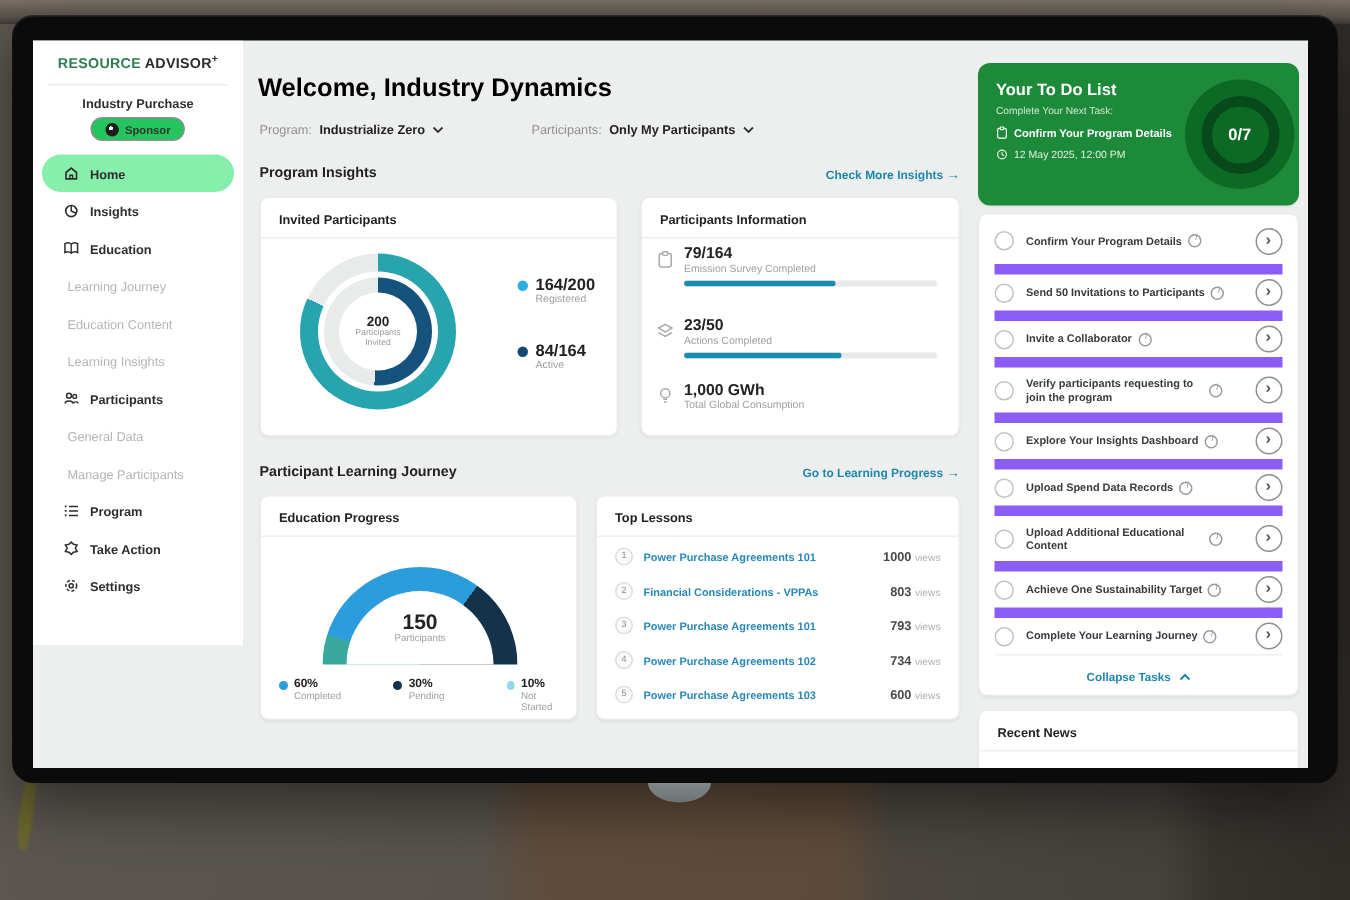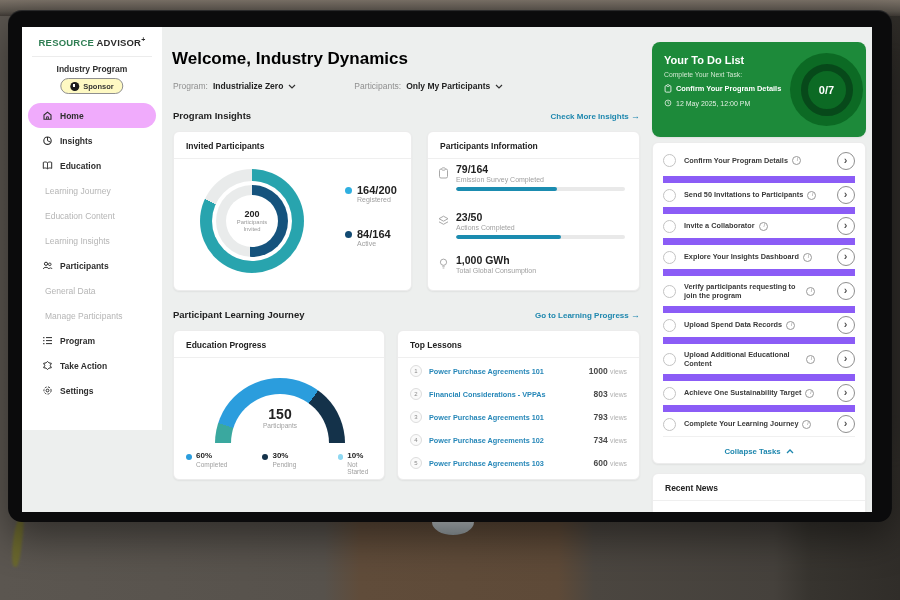--- a/index.html
+++ b/index.html
@@ -31,28 +31,28 @@
   .sidebar { position:absolute; left:0; top:0; width:140px; height:403px; background:#fff; }
   .logo { position:absolute; top:9px; left:0; width:140px; text-align:center;
     font-size:9.5px; font-weight:bold; letter-spacing:.2px; color:#2b2b2b; }
   .logo .g { color:#2e7d52; }
   .logo sup { font-size:7px; }
   .logo-divider { position:absolute; top:29px; left:10px; right:10px; height:1px; background:#ececec; }
   .org-name { position:absolute; top:37px; left:0; width:140px; text-align:center;
     font-size:8.5px; font-weight:bold; color:#2f2f2f; }
   .sponsor { position:absolute; top:51px; left:50%; transform:translateX(-50%);
     display:inline-flex; align-items:center; gap:4px; height:16px; padding:0 9px;
-    border:1px solid #8f8f8f; border-radius:9px; background:#fef9c3; }
+    border:1px solid #8f8f8f; border-radius:9px; background:#22c55e; }
   .sponsor-dot { width:9px; height:9px; border-radius:50%;
     background:radial-gradient(circle at 40% 40%, #fff 0 1.3px, #1c1c1c 1.4px); }
   .sponsor-label { font-size:7.5px; font-weight:bold; color:#333; }
   .nav { position:absolute; top:76px; left:0; width:140px; }
   .nav-item { height:25px; display:flex; align-items:center; gap:7px; padding-left:14px;
     font-size:8.5px; font-weight:bold; color:#2e2e2e; margin:0 6px; border-radius:13px; cursor:pointer; }
-  .nav-item.active { background:#f0abfc; }
+  .nav-item.active { background:#86efac; }
   .nav-sub { height:25px; display:flex; align-items:center; padding-left:23px;
     font-size:8.5px; color:#b5b5b5; cursor:pointer; }
   .nicon { width:11px; height:11px; display:inline-flex; }
   .nicon svg { width:11px; height:11px; }
 
   
   .page-title { position:absolute; left:150px; top:22px; font-size:17px; font-weight:bold; color:#000000; }
   .filters { position:absolute; left:151px; top:54px; display:flex; gap:58px; align-items:center; }
   .filter { display:flex; align-items:center; gap:5px; font-size:8.5px; cursor:pointer; }
   .filter .lbl { color:#8f8f8f; }
@@ -168,21 +168,21 @@
 
 <div class="monitor">
 <div class="screen">
 
   <div class="sidebar">
     <div class="logo">
       <span class="g">RESOURCE</span>
       <span>ADVISOR</span><sup>+</sup>
     </div>
     <div class="logo-divider"></div>
-    <div class="org-name">Industry Program</div>
+    <div class="org-name">Industry Purchase</div>
     <div class="sponsor">
       <span class="sponsor-dot"></span>
       <span class="sponsor-label">Sponsor</span>
     </div>
     <div class="nav">
       <div class="nav-item active">
         <span class="nicon">
               <svg viewBox="0 0 11 11">
                 <path d="M2 5 L5.5 2.1 L9 5 V9.2 H2 Z" fill="none" stroke="#2e2e2e" stroke-width="1.1"></path>
                 <path d="M4.6 9.2 V6.8 H6.4 V9.2" fill="none" stroke="#2e2e2e" stroke-width="0.9"></path>
@@ -459,29 +459,29 @@
         <span class="todo-label">Send 50 Invitations to Participants</span>
         <span class="info-i"></span>
         <span class="chev"></span>
       </div>
       <div class="todo-row">
         <span class="radio"></span>
         <span class="todo-label">Invite a Collaborator</span>
         <span class="info-i"></span>
         <span class="chev"></span>
       </div>
+      <div class="todo-row two-line">
+        <span class="radio"></span>
+        <span class="todo-label">Verify participants requesting to join the program</span>
+        <span class="info-i"></span>
+        <span class="chev"></span>
+      </div>
       <div class="todo-row">
         <span class="radio"></span>
         <span class="todo-label">Explore Your Insights Dashboard</span>
-        <span class="info-i"></span>
-        <span class="chev"></span>
-      </div>
-      <div class="todo-row two-line">
-        <span class="radio"></span>
-        <span class="todo-label">Verify participants requesting to join the program</span>
         <span class="info-i"></span>
         <span class="chev"></span>
       </div>
       <div class="todo-row">
         <span class="radio"></span>
         <span class="todo-label">Upload Spend Data Records</span>
         <span class="info-i"></span>
         <span class="chev"></span>
       </div>
       <div class="todo-row two-line">

